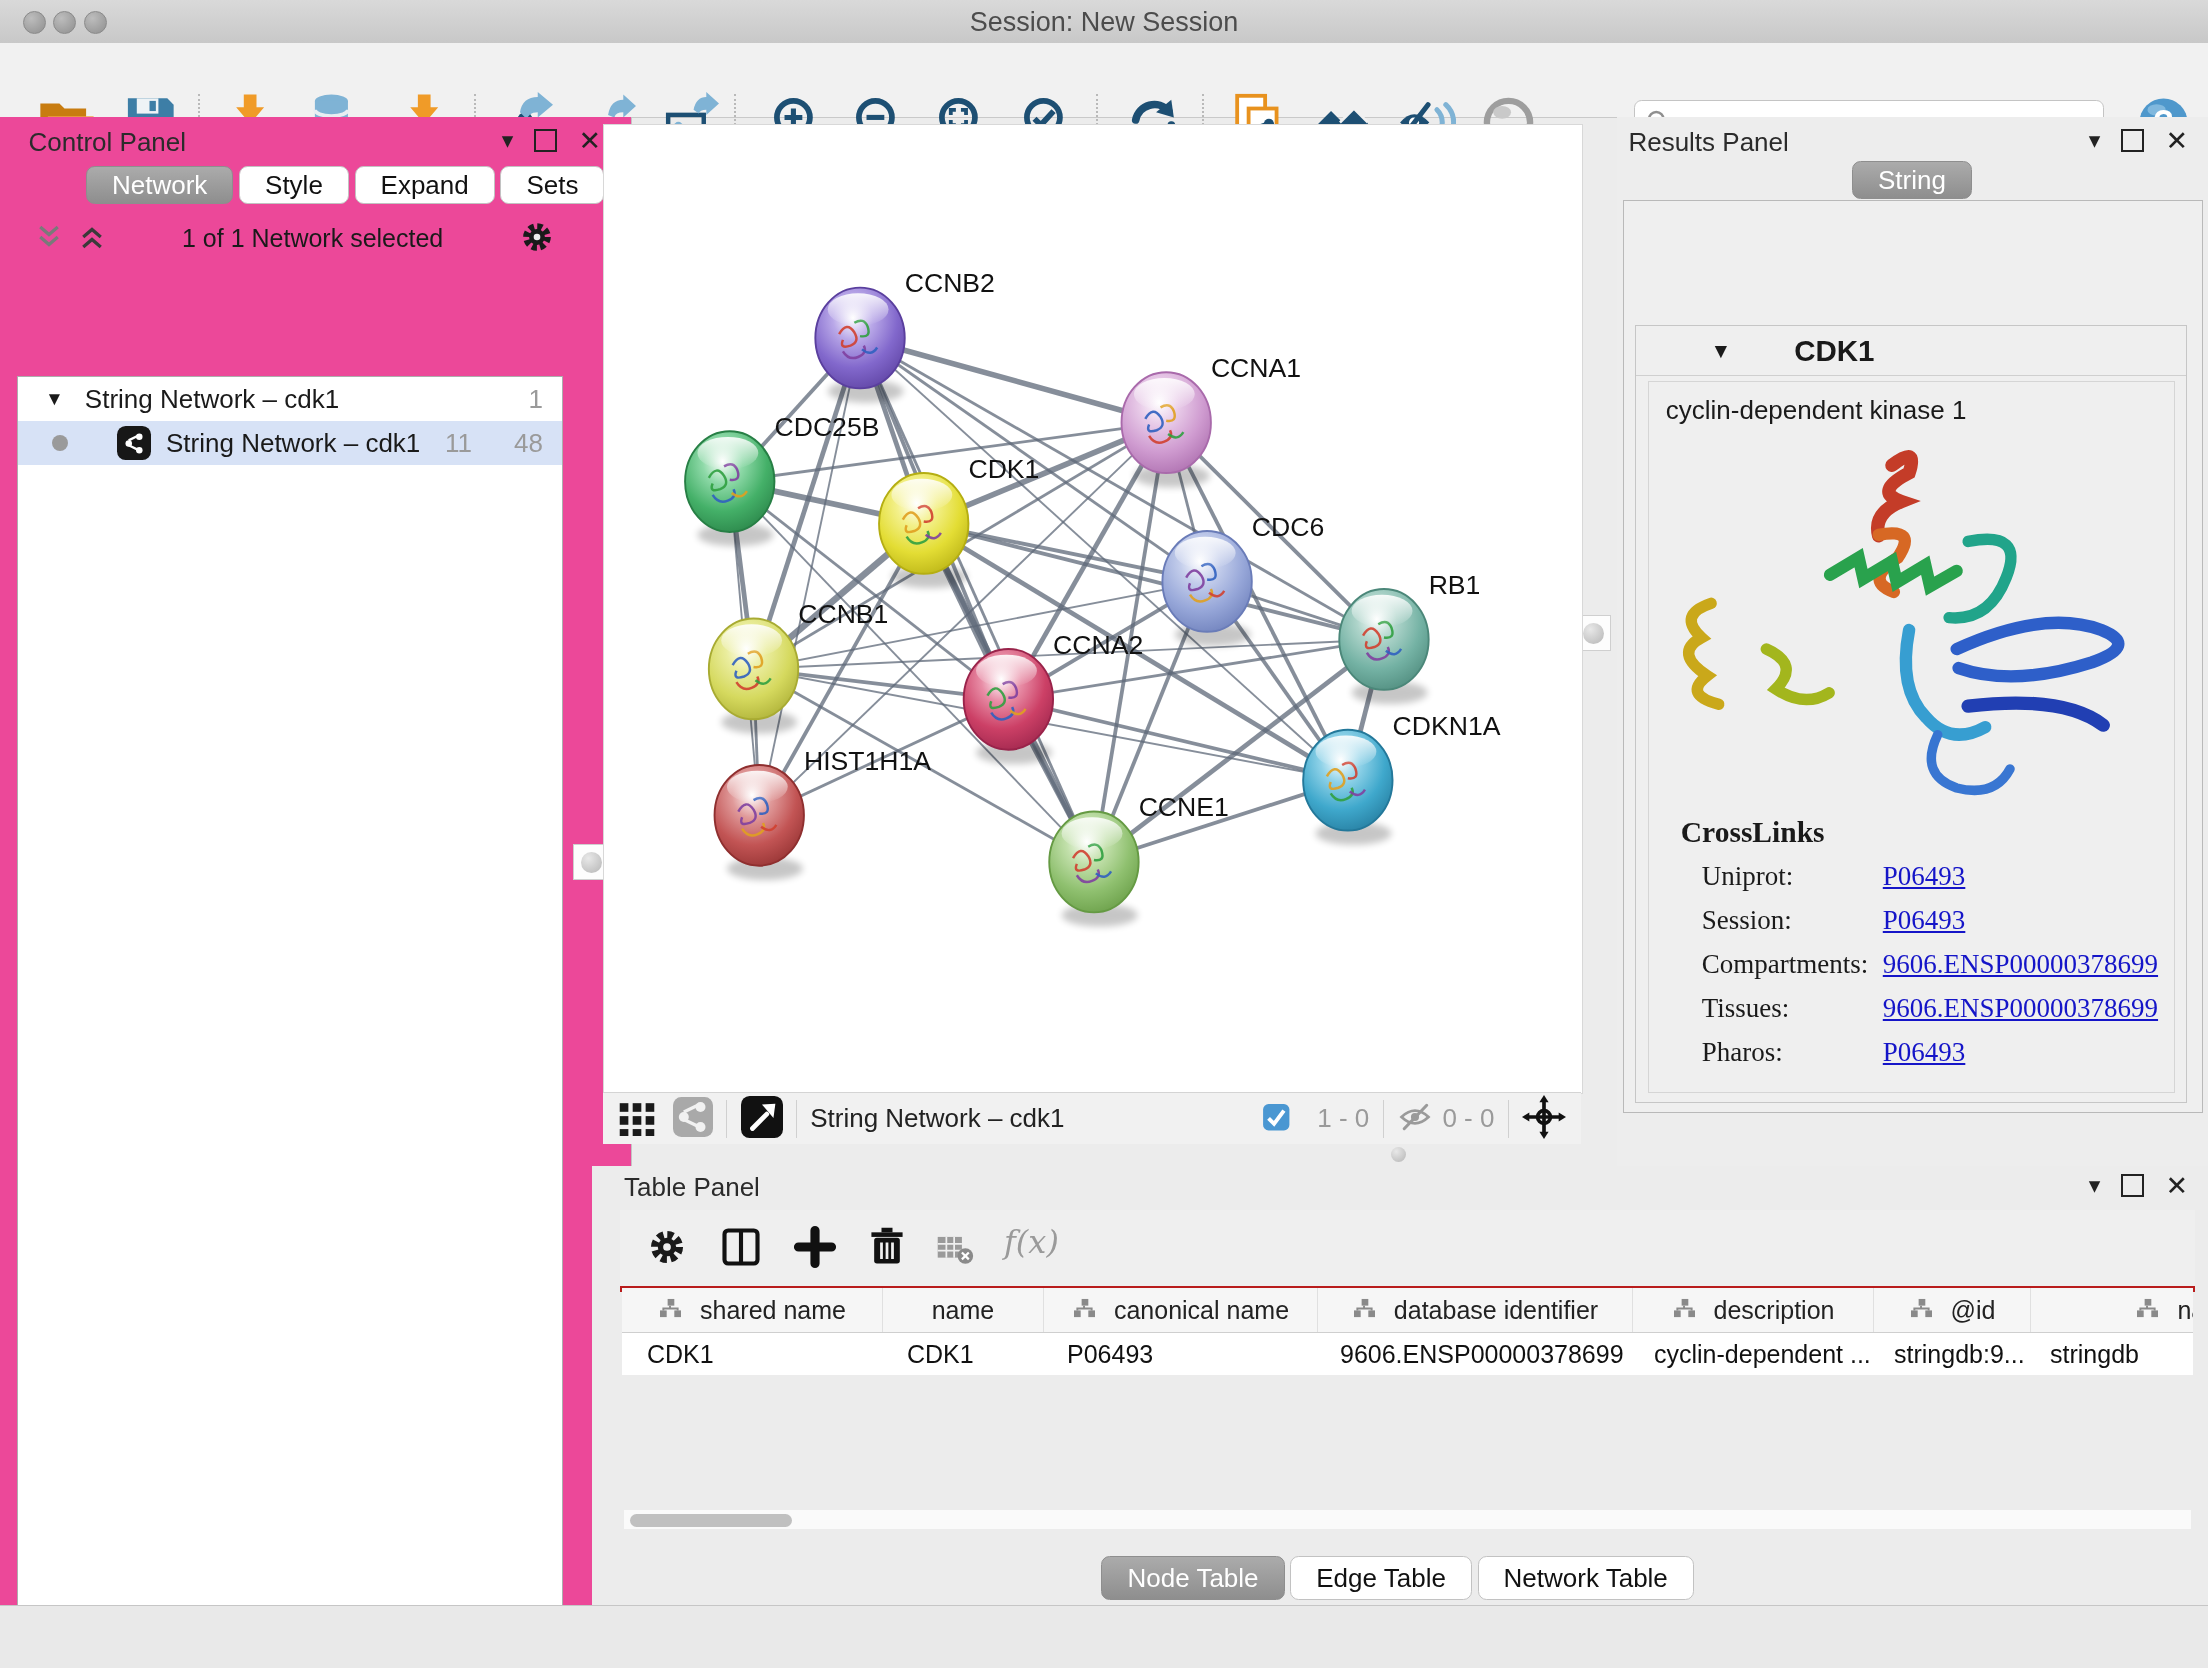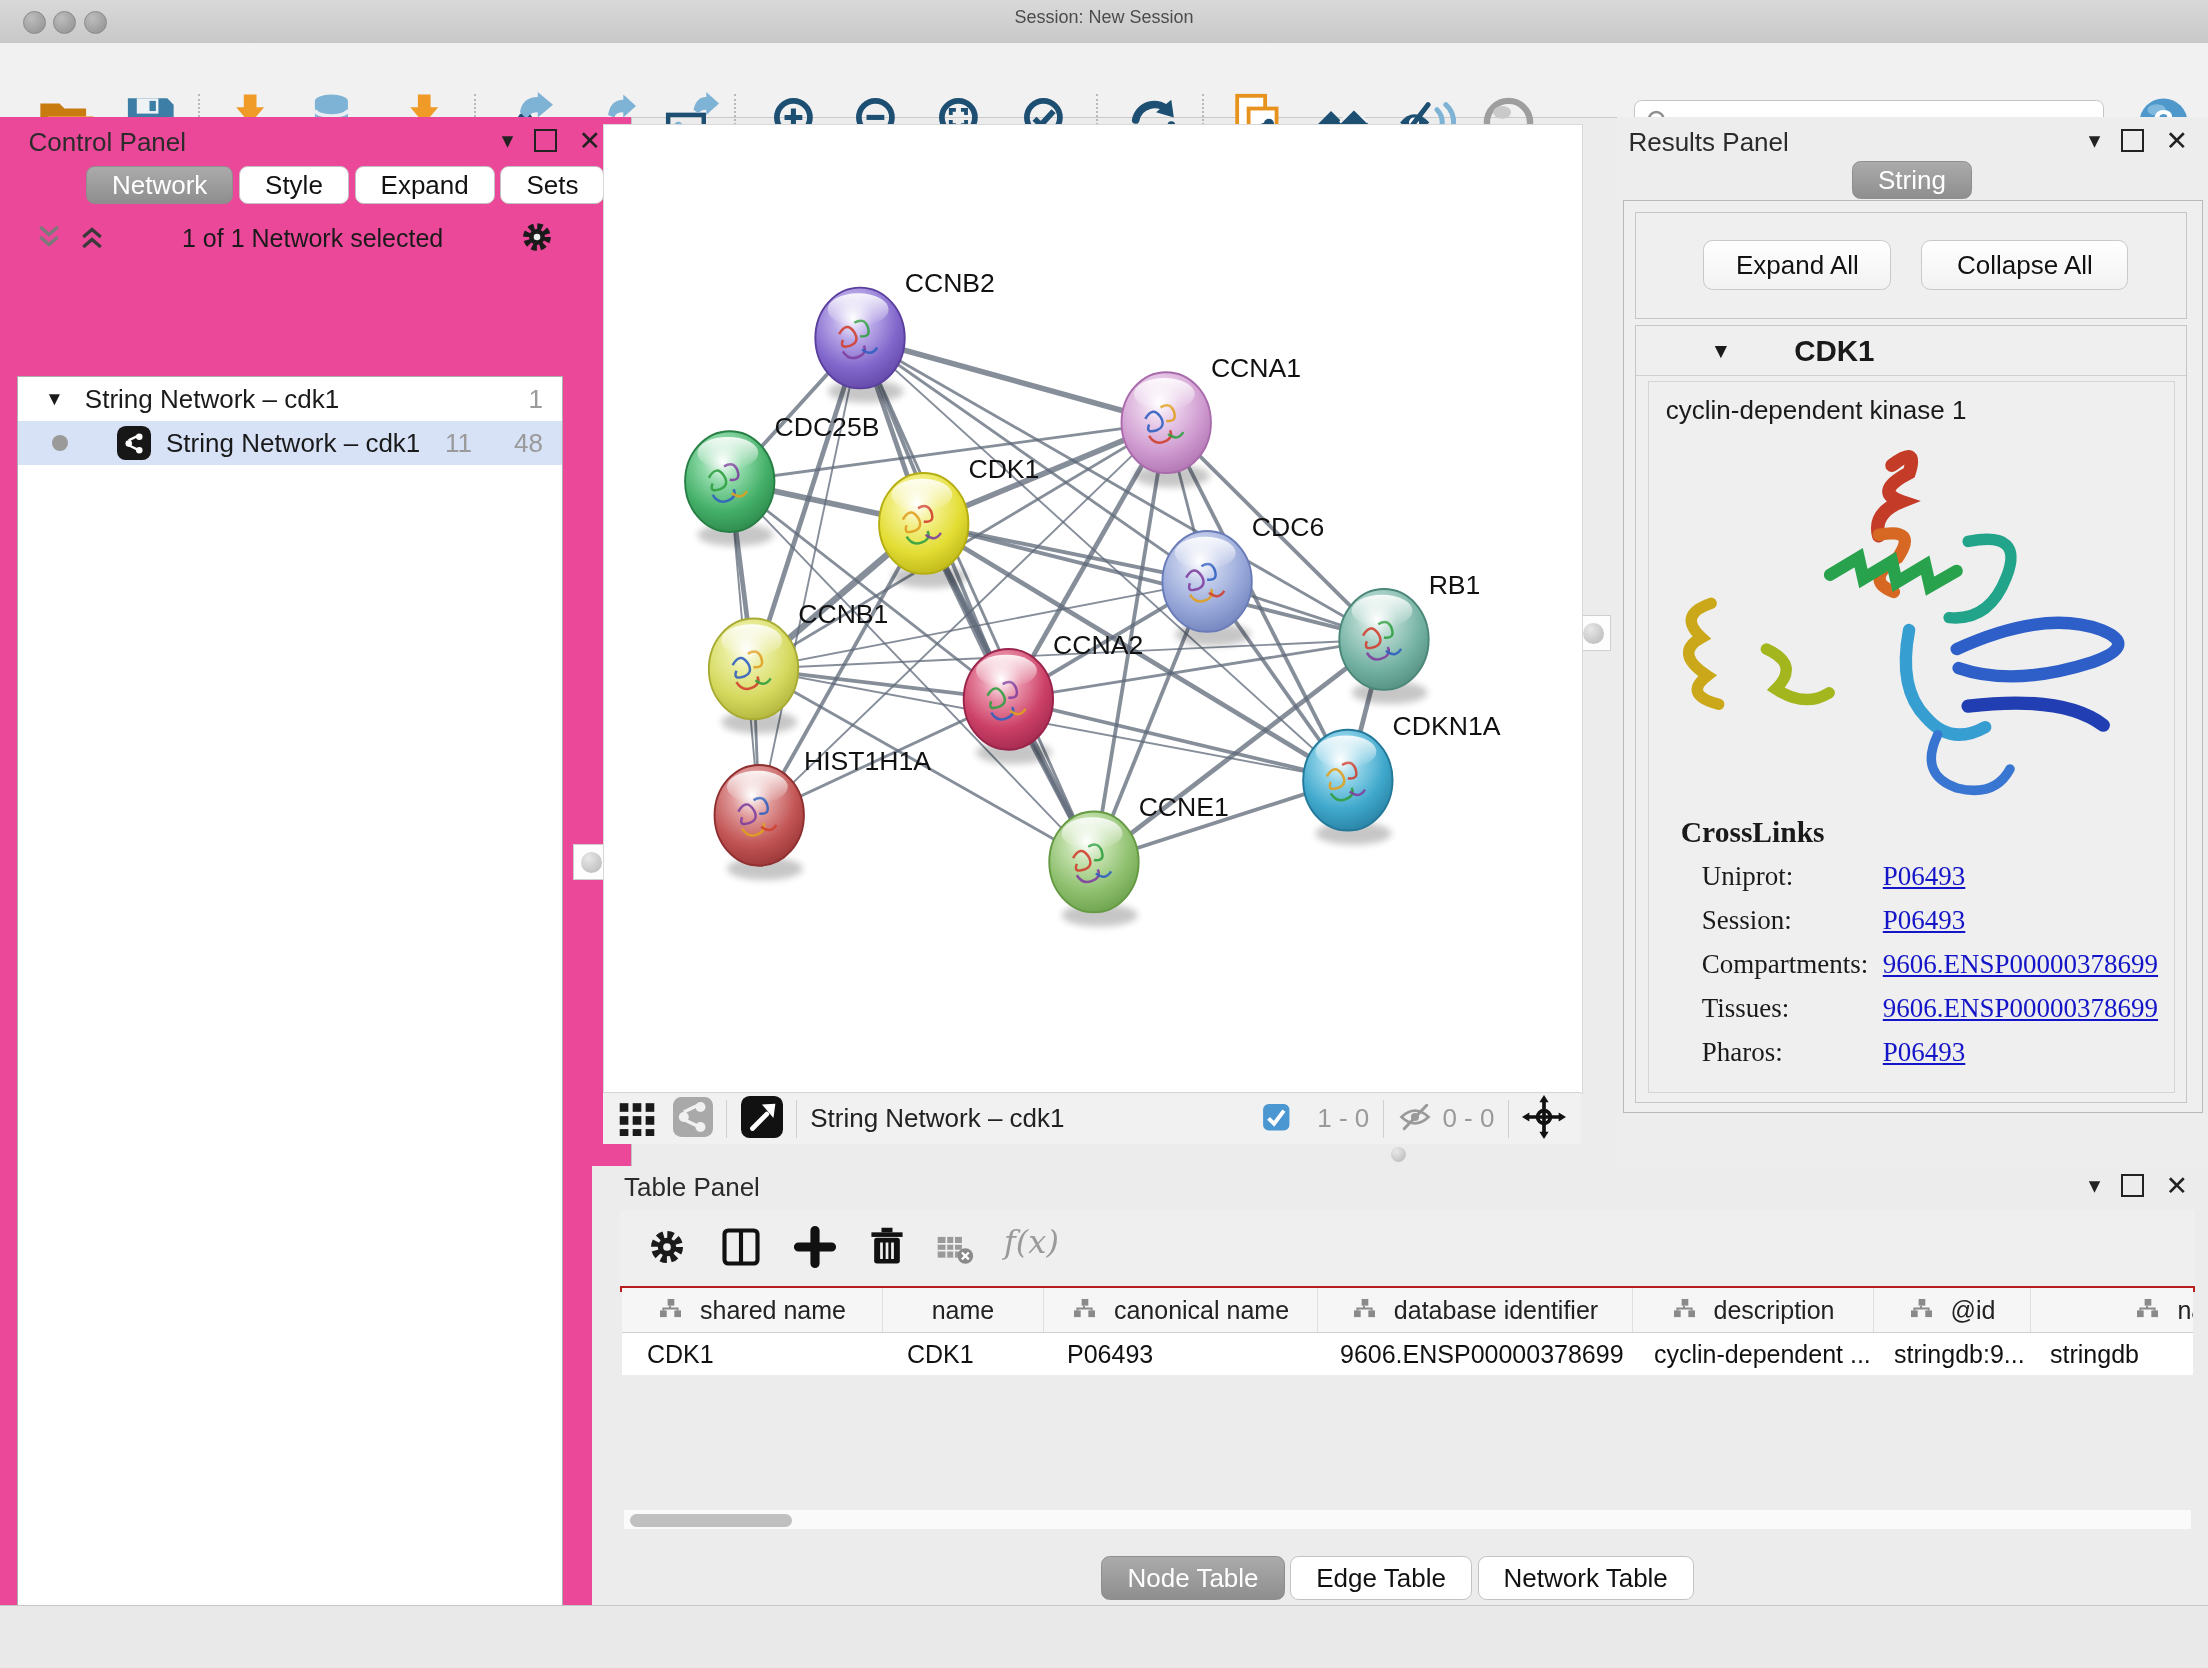--- a/index.html
+++ b/index.html
@@ -5,21 +5,21 @@
   html,body{margin:0;padding:0;}
   body{width:2208px;height:1668px;overflow:hidden;background:#ececec;
        font-family:"Liberation Sans","DejaVu Sans",sans-serif;color:#1a1a1a;
        -webkit-font-smoothing:antialiased;}
   .abs{position:absolute;}
   
   .titlebar{left:0;top:0;width:2208px;height:43px;
     background:linear-gradient(#d9d9d9,#c8c8c8);border-bottom:1px solid #a8a8a8;}
   .tl-circle{top:10.5px;width:21px;height:21px;border-radius:50%;
     background:radial-gradient(circle at 35% 30%,#bdbdbd,#8f8f8f);border:1px solid #8a8a8a;}
-  .tl-title{left:0;right:0;top:6.7px;text-align:center;font-size:18px;color:#4c4c4c;}
+  .tl-title{left:0;right:0;top:6.7px;text-align:center;font-size:27px;color:#4c4c4c;}
   
   .toolbar{left:0;top:43px;width:2208px;height:74px;background:#f1f1f1;
     border-bottom:1.9px solid #c9c9c9;}
   .tb-icon{top:49px;width:61px;height:61px;}
   .tb-sep{top:51px;width:0;height:55px;border-left:2.9px dotted #b9b9b9;}
   .searchbox{left:1634px;top:57px;width:468px;height:44px;background:#fff;
     border:1.9px solid #c4c4c4;border-radius:7.6px;display:flex;align-items:center;}
   .searchbox input{border:0;outline:none;flex:1;font-size:25px;height:36px;
     font-family:"Liberation Sans",sans-serif;background:transparent;}
   
@@ -665,24 +665,20 @@
 <div class="abs results-panel">
   <span class="panel-title abs" style="left:11.4px;top:9.5px">Results Panel</span>
   <div class="abs win-ctrls" style="right:21px;top:7.6px">
     <span class="win-tri">▾</span>
     <span class="win-box"></span>
     <span class="win-x">✕</span>
   </div>
   <div class="abs" style="left:235px;top:44px"><span class="tab sel">String</span></div>
 </div>
 <div class="abs rp-outer">
-  <div class="rp-box" style="left:11.4px;top:11.4px;width:550px;height:105px">
-    <div class="btn abs" style="left:67px;top:27px;width:186px;height:48px">Expand All</div>
-    <div class="btn abs" style="left:285px;top:27px;width:205px;height:48px">Collapse All</div>
-  </div>
   <div class="rp-box" style="left:11.4px;top:124px;width:550px;height:776px">
     <div style="height:49px;border-bottom:1.9px solid #cfcfcf;display:flex;align-items:center;">
       <span style="margin-left:74px;font-size:21px">▼</span>
       <span style="margin-left:63px;font-size:29.5px;font-weight:bold">CDK1</span>
     </div>
     <div style="position:absolute;left:11.4px;top:55px;right:11.4px;bottom:9.5px;border:1.9px solid #d5d5d5;background:#efefef">
       <div style="margin:13.3px 0 0 17px;font-size:26px">cyclin-dependent kinase 1</div>
 
       <svg width="514" height="376" viewBox="0 0 540 395" style="display:block;margin:5.7px auto 0">
         <g fill="none" stroke-linecap="round" opacity="0.95">

